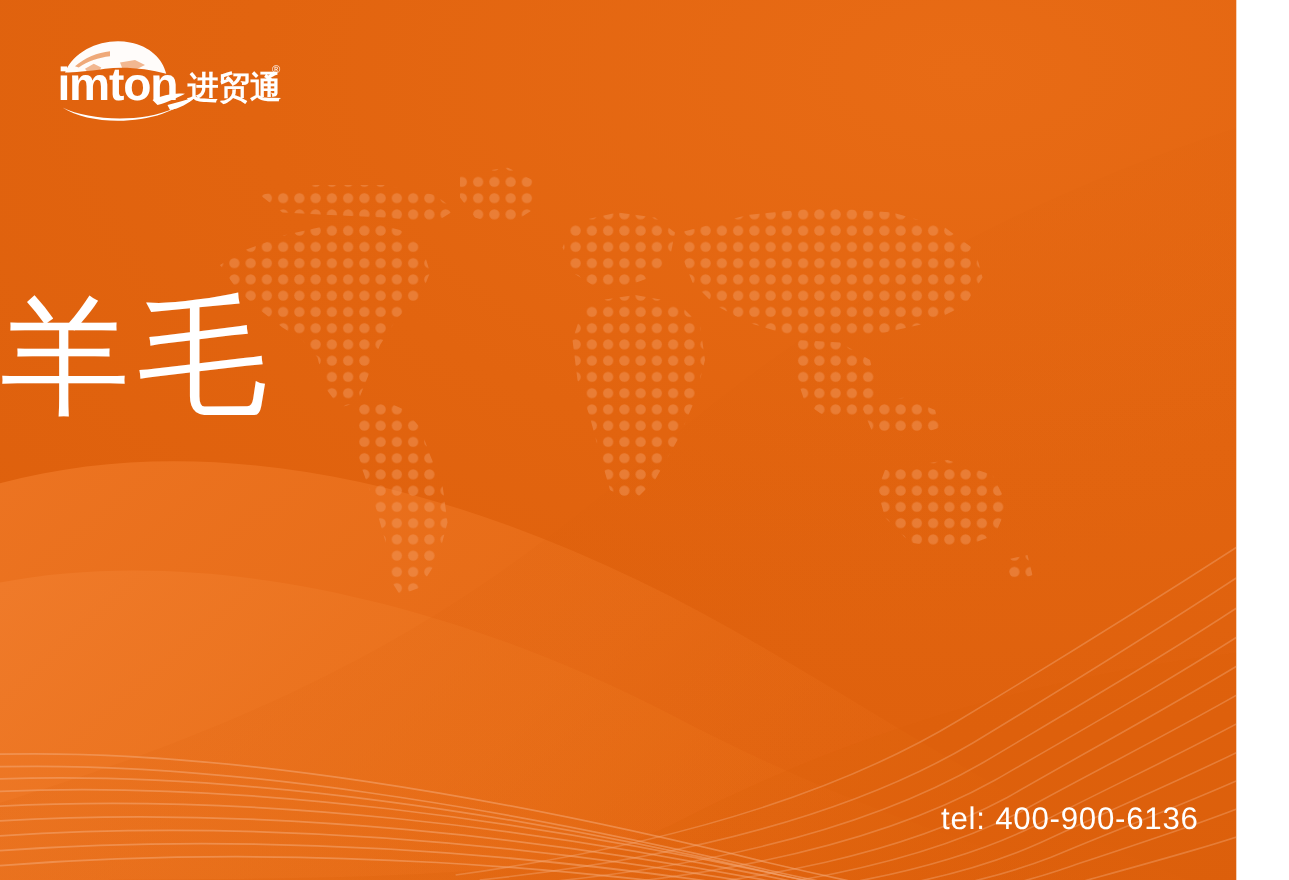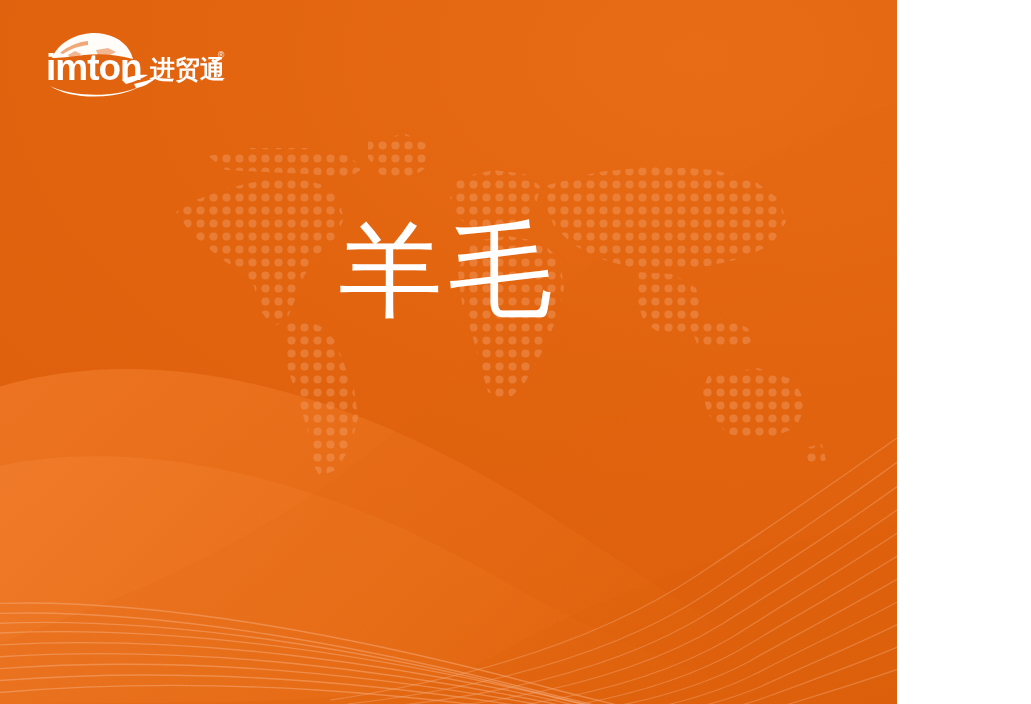--- a/index.html
+++ b/index.html
@@ -7,21 +7,21 @@
     margin: 0;
     padding: 0;
     background: #ffffff;
   }
   body {
     font-family: "Liberation Sans", sans-serif;
   }
 
   .banner {
     position: relative;
-    width: 897px;
+    width: 989px;
     height: 704px;
     overflow: hidden;
     background: #E2640F;
   }
 
   
   .bg-base {
     position: absolute;
     inset: 0;
     background:
@@ -55,22 +55,22 @@
     width: 190px;
     height: 70px;
   }
   .logo svg { display: block; width: 100%; height: 100%; }
 
   
   .headline {
     position: absolute;
     left: 0;
     right: 0;
-    top: 216px;
-    text-align: center;
+    top: 232px;
+    text-align: left;
     color: #ffffff;
     pointer-events: none;
   }
   .headline-line1 {
     font-family: "Liberation Sans", "DejaVu Sans", sans-serif;
     font-size: 104px;
     line-height: 1.04;
     font-weight: 400;
     letter-spacing: 6px;
     color: #ffffff;
@@ -233,14 +233,15 @@
       <text x="112" y="50" font-family="'Liberation Sans','DejaVu Sans', sans-serif" font-size="25" font-weight="700" fill="#ffffff" letter-spacing="0">进贸通</text>
 
       <text x="183" y="30" font-family="'Liberation Sans', sans-serif" font-size="9" fill="#ffffff" text-anchor="middle">®</text>
     </svg>
   </div>
 
   <div class="headline">
     <div class="headline-line1">羊毛</div>
   </div>
 
+  <div class="phone">tel: 400-900-6136</div>
 
 </div>
 
 </body></html>

